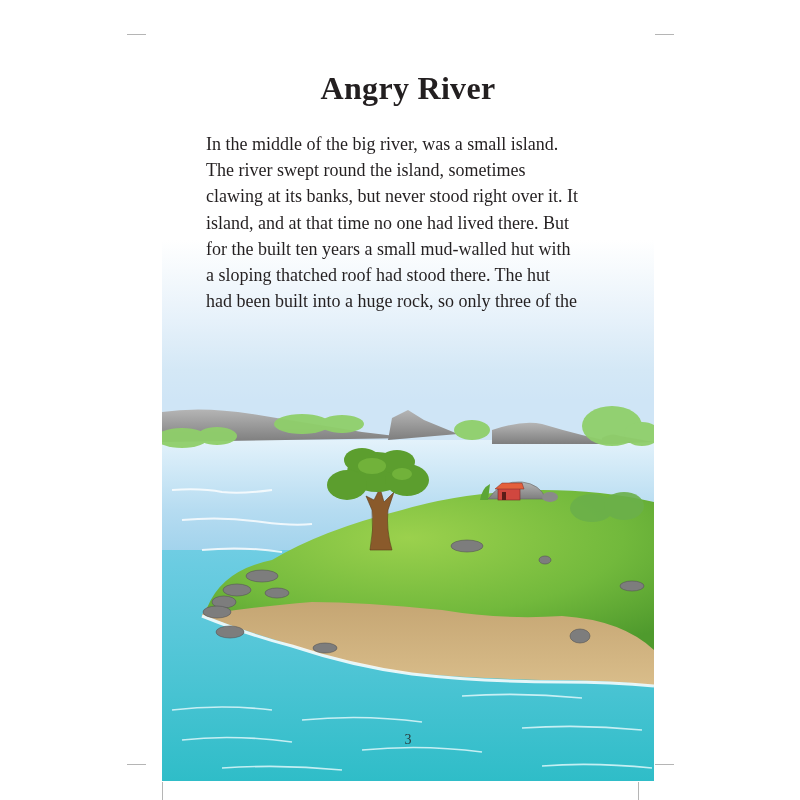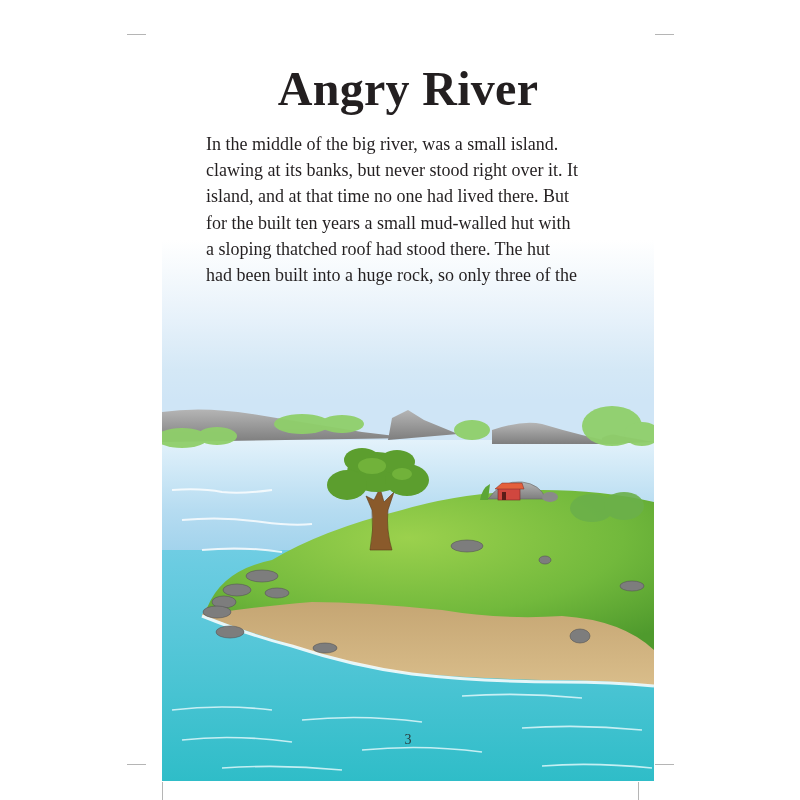--- a/index.html
+++ b/index.html
@@ -13,22 +13,22 @@
   .crop.v { width: 1px; height: 18px; }
 
   .page {
     position: absolute; left: 162px; top: 0; width: 492px; height: 781px;
     overflow: hidden;
     background: linear-gradient(to bottom,
       #ffffff 0px, #ffffff 240px,
       #f6fafd 270px, #e6f1fa 320px, #d4e8f6 370px, #cfe5f6 400px);
   }
   .title {
-    position: absolute; left: 0; right: 0; top: 61px;
-    text-align: center; font-weight: bold; font-size: 48px;
+    position: absolute; left: 0; right: 0; top: 70px;
+    text-align: center; font-weight: bold; font-size: 32px;
     color: #231f20; letter-spacing: 0.3px;
   }
   .body-text {
     position: absolute; left: 44px; top: 131px; width: 420px;
     font-size: 18px; line-height: 26.2px; color: #231f20;
   }
   .body-text .line { display: block; white-space: nowrap; }
 
   .scene { position: absolute; left: 0; top: 380px; width: 492px; height: 401px; }
   .page-number {
@@ -47,20 +47,21 @@
 <div class="crop v" style="left:162px; top:782px;"></div>
 <div class="crop v" style="left:638px; top:782px;"></div>
 <div class="crop h" style="left:655px; top:764px;"></div>
 
 <div class="page">
 
   <div class="title">Angry River</div>
 
   <div class="body-text">
     <span class="line">In the middle of the big river, was a small island.</span>
+    <span class="line">The river swept round the island, sometimes</span>
     <span class="line">clawing at its banks, but never stood right over it. It</span>
     <span class="line">island, and at that time no one had lived there. But</span>
     <span class="line">for the built ten years a small mud-walled hut with</span>
     <span class="line">a sloping thatched roof had stood there. The hut</span>
     <span class="line">had been built into a huge rock, so only three of the</span>
   </div>
 
   <svg class="scene" viewBox="0 0 492 401" width="492" height="401" xmlns="http://www.w3.org/2000/svg">
     <defs>
       <linearGradient id="waterFar" x1="0" y1="0" x2="0" y2="1">

